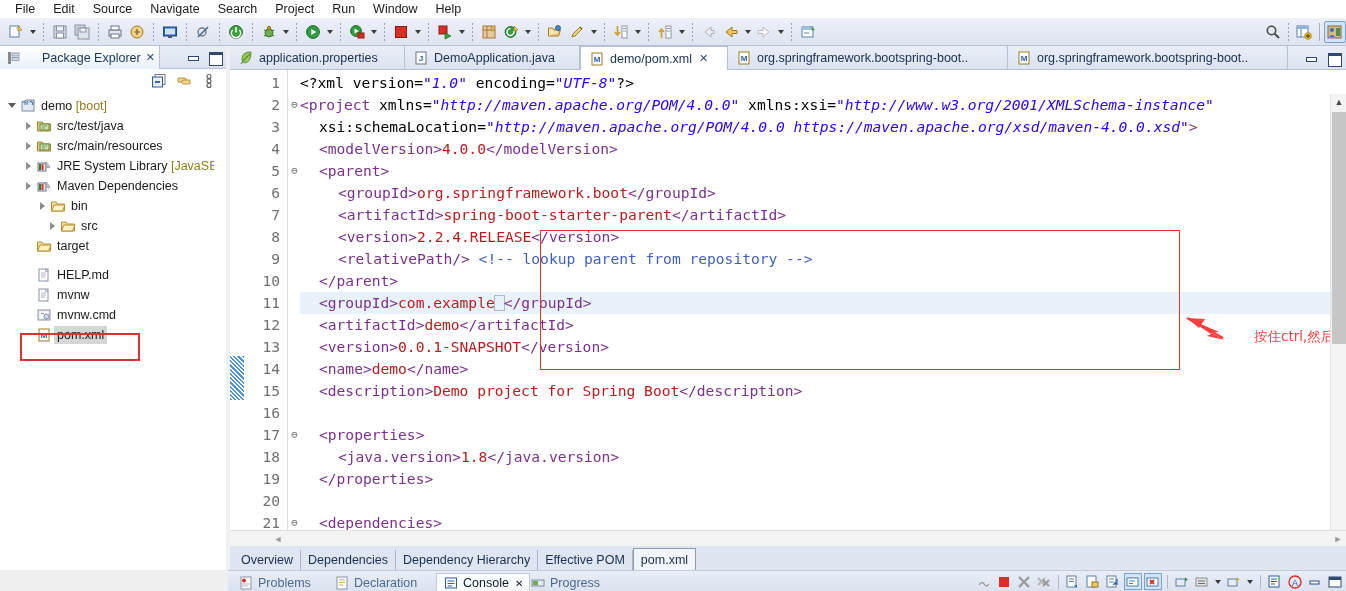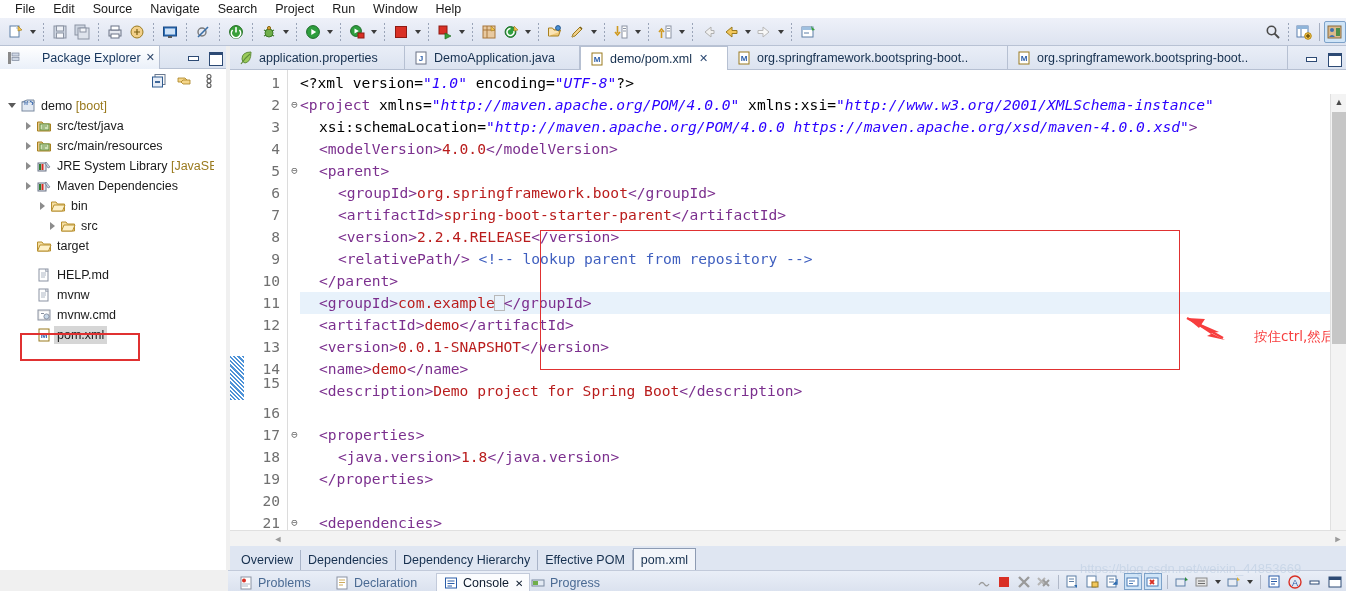--- a/index.html
+++ b/index.html
@@ -780,21 +780,21 @@
             <div class="ln" style="top: 90px;">5</div>
             <div class="ln" style="top: 112px;">6</div>
             <div class="ln" style="top: 134px;">7</div>
             <div class="ln" style="top: 156px;">8</div>
             <div class="ln" style="top: 178px;">9</div>
             <div class="ln" style="top: 200px;">10</div>
             <div class="ln" style="top: 222px;">11</div>
             <div class="ln" style="top: 244px;">12</div>
             <div class="ln" style="top: 266px;">13</div>
             <div class="ln" style="top: 288px;">14</div>
-            <div class="ln" style="top: 302px;">15</div>
+            <div class="ln" style="top: 310px;">15</div>
             <div class="ln" style="top: 332px;">16</div>
             <div class="ln" style="top: 354px;">17</div>
             <div class="ln" style="top: 376px;">18</div>
             <div class="ln" style="top: 398px;">19</div>
             <div class="ln" style="top: 420px;">20</div>
             <div class="ln" style="top: 442px;">21</div>
           </div>
         <div class="foldcol"></div>
         <div class="codelines" id="codelines">
             <div class="cl" style="top: 2px; padding-left: 0px;"><span class="pi">&lt;?xml </span><span class="pi">version=</span><span class="val">"1.0"</span><span class="pi"> encoding=</span><span class="val">"UTF-8"</span><span class="pi">?&gt;</span></div>
@@ -996,14 +996,13 @@
           </svg>
       </div>
       <div class="btool">
         <svg class="ic" viewBox="0 0 16 16">
             <rect x="2" y="3" width="12" height="10" fill="#fff" stroke="#2d4a74"></rect>
             <rect x="2" y="3" width="12" height="3" fill="#2d4a74"></rect>
           </svg>
       </div>
     </div>
   </div>
-  <div class="watermark">https://blog.csdn.net/weixin_44853669</div>
 </div>
 
 </body></html>

